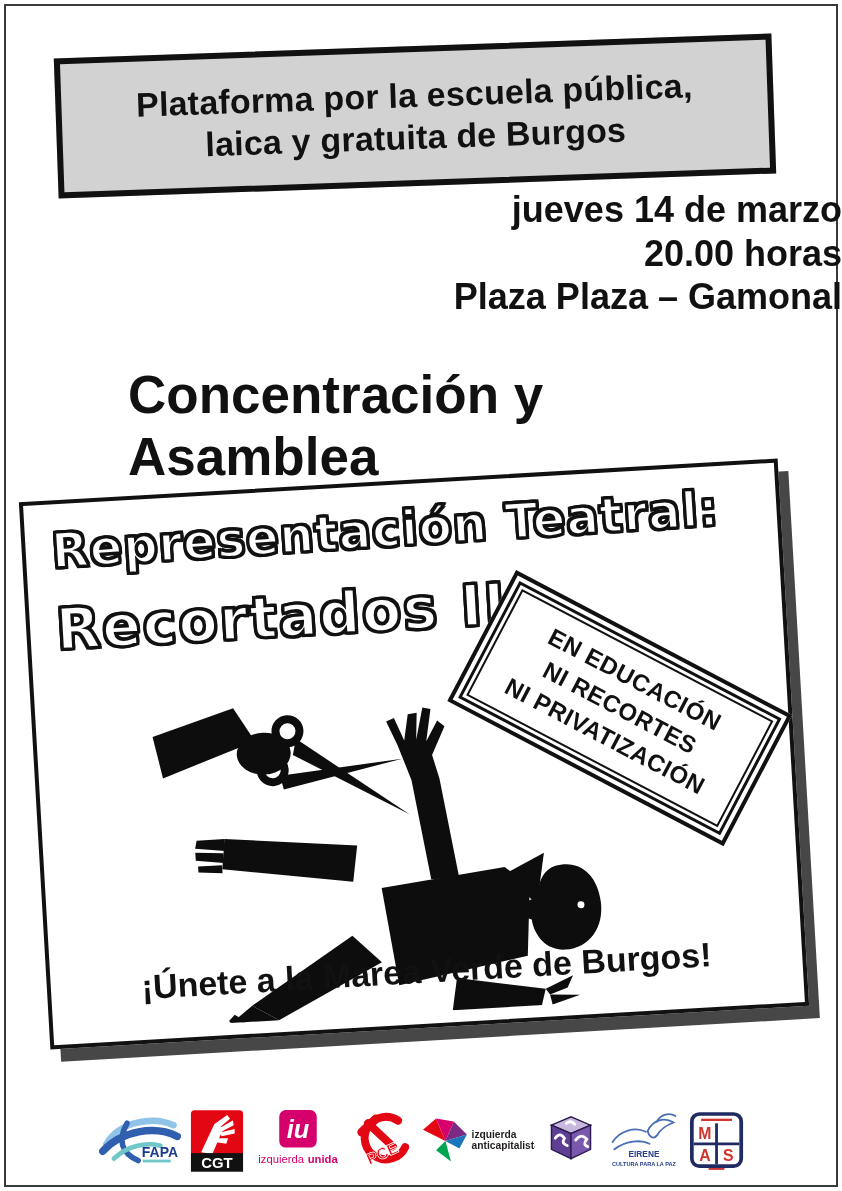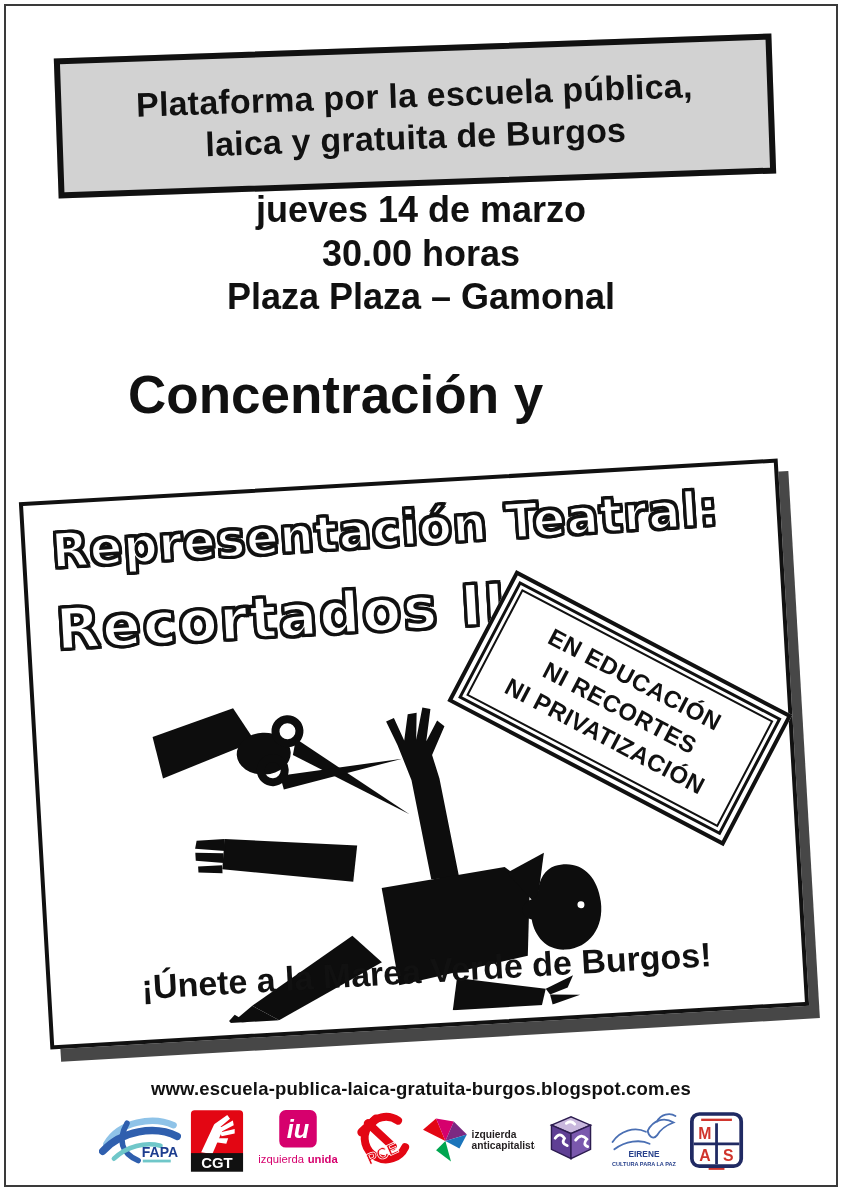--- a/index.html
+++ b/index.html
@@ -7,21 +7,21 @@
         font-family:"Liberation Sans",sans-serif;color:#111;}
   .frame{position:absolute;inset:4px;border:2px solid #3a3a3a;pointer-events:none;}
 
   
   .header-box{position:absolute;left:56px;top:46px;width:706px;height:128px;background:#d2d2d2;
       border:6px solid #111;transform:rotate(-2deg);display:flex;flex-direction:column;
       justify-content:center;align-items:center;text-align:center;font-weight:bold;
       font-size:34px;line-height:1.24;letter-spacing:0.2px;}
 
   
-  .event-info{position:absolute;left:0;right:0;top:188px;text-align:center;font-weight:bold;
+  .event-info{position:absolute;left:0;right:0;top:188px;text-align:right;font-weight:bold;
       font-size:36px;line-height:1.21;}
   .event-type{position:absolute;left:128px;top:336px;font-weight:bold;font-size:53px;line-height:1.17;margin-top:28px;}
 
   
   .flyer-box{position:absolute;left:34px;top:480px;width:752px;height:540px;background:#fff;
       border:4px solid #111;transform:rotate(-3.3deg);box-shadow:10px 13px 0 #474747;}
   .play-title{position:absolute;font-weight:bold;color:#fff;
       font-family:"DejaVu Sans",sans-serif;
       -webkit-text-stroke:2.4px #111;
       text-shadow:-2px -2px 0 #111,2px -2px 0 #111,-2px 2px 0 #111,2px 2px 0 #111,
@@ -53,25 +53,26 @@
 <div class="page">
   <div class="frame"></div>
 
   <div class="header-box">
     <div>Plataforma por la escuela pública,</div>
     <div>laica y gratuita de Burgos</div>
   </div>
 
   <div class="event-info">
     <div>jueves 14 de marzo</div>
-    <div>30.00 horas</div>
+    <div>20.00 horas</div>
     <div>Plaza Plaza – Gamonal</div>
   </div>
   <div class="event-type">
     <div>Concentración y</div>
+    <div>Asamblea</div>
   </div>
 
   <div class="flyer-box">
     <div class="play-title pt1">Representación Teatral:</div>
     <div class="play-title pt2">Recortados II</div>
 
     <svg class="illustration" viewBox="0 0 470 330" aria-hidden="true">
       <g fill="#0d0d0d">
         <polygon points="30,40 112,16 132,50 38,82"></polygon>
         <ellipse cx="140" cy="63" rx="27" ry="21"></ellipse>
@@ -113,21 +114,20 @@
           <div>EN EDUCACIÓN</div>
           <div>NI RECORTES</div>
           <div>NI PRIVATIZACIÓN</div>
         </div>
       </div>
     </div>
 
     <div class="cta">¡Únete a la Marea Verde de Burgos!</div>
   </div>
 
-  <div class="website">www.escuela-publica-laica-gratuita-burgos.blogspot.com.es</div>
 
   <div class="logos">
 
     <svg class="logo" width="82" height="62" viewBox="0 0 88 62">
       <path d="M8,34 C22,10 58,4 80,14" stroke="#8fc3e8" stroke-width="7" fill="none" stroke-linecap="round"></path>
       <path d="M4,42 C24,20 60,14 84,26" stroke="#2f5fae" stroke-width="8" fill="none" stroke-linecap="round"></path>
       <path d="M30,12 C20,30 24,44 42,52" stroke="#2f5fae" stroke-width="6" fill="none" stroke-linecap="round"></path>
       <path d="M16,50 C30,36 50,32 66,36" stroke="#6fc7c9" stroke-width="5" fill="none" stroke-linecap="round"></path>
       <text x="46" y="48" font-size="15" font-weight="bold" fill="#1d3d8f" font-family="Liberation Serif, serif">FAPA</text>
       <rect x="47" y="51" width="30" height="3" fill="#6fc7c9"></rect>

